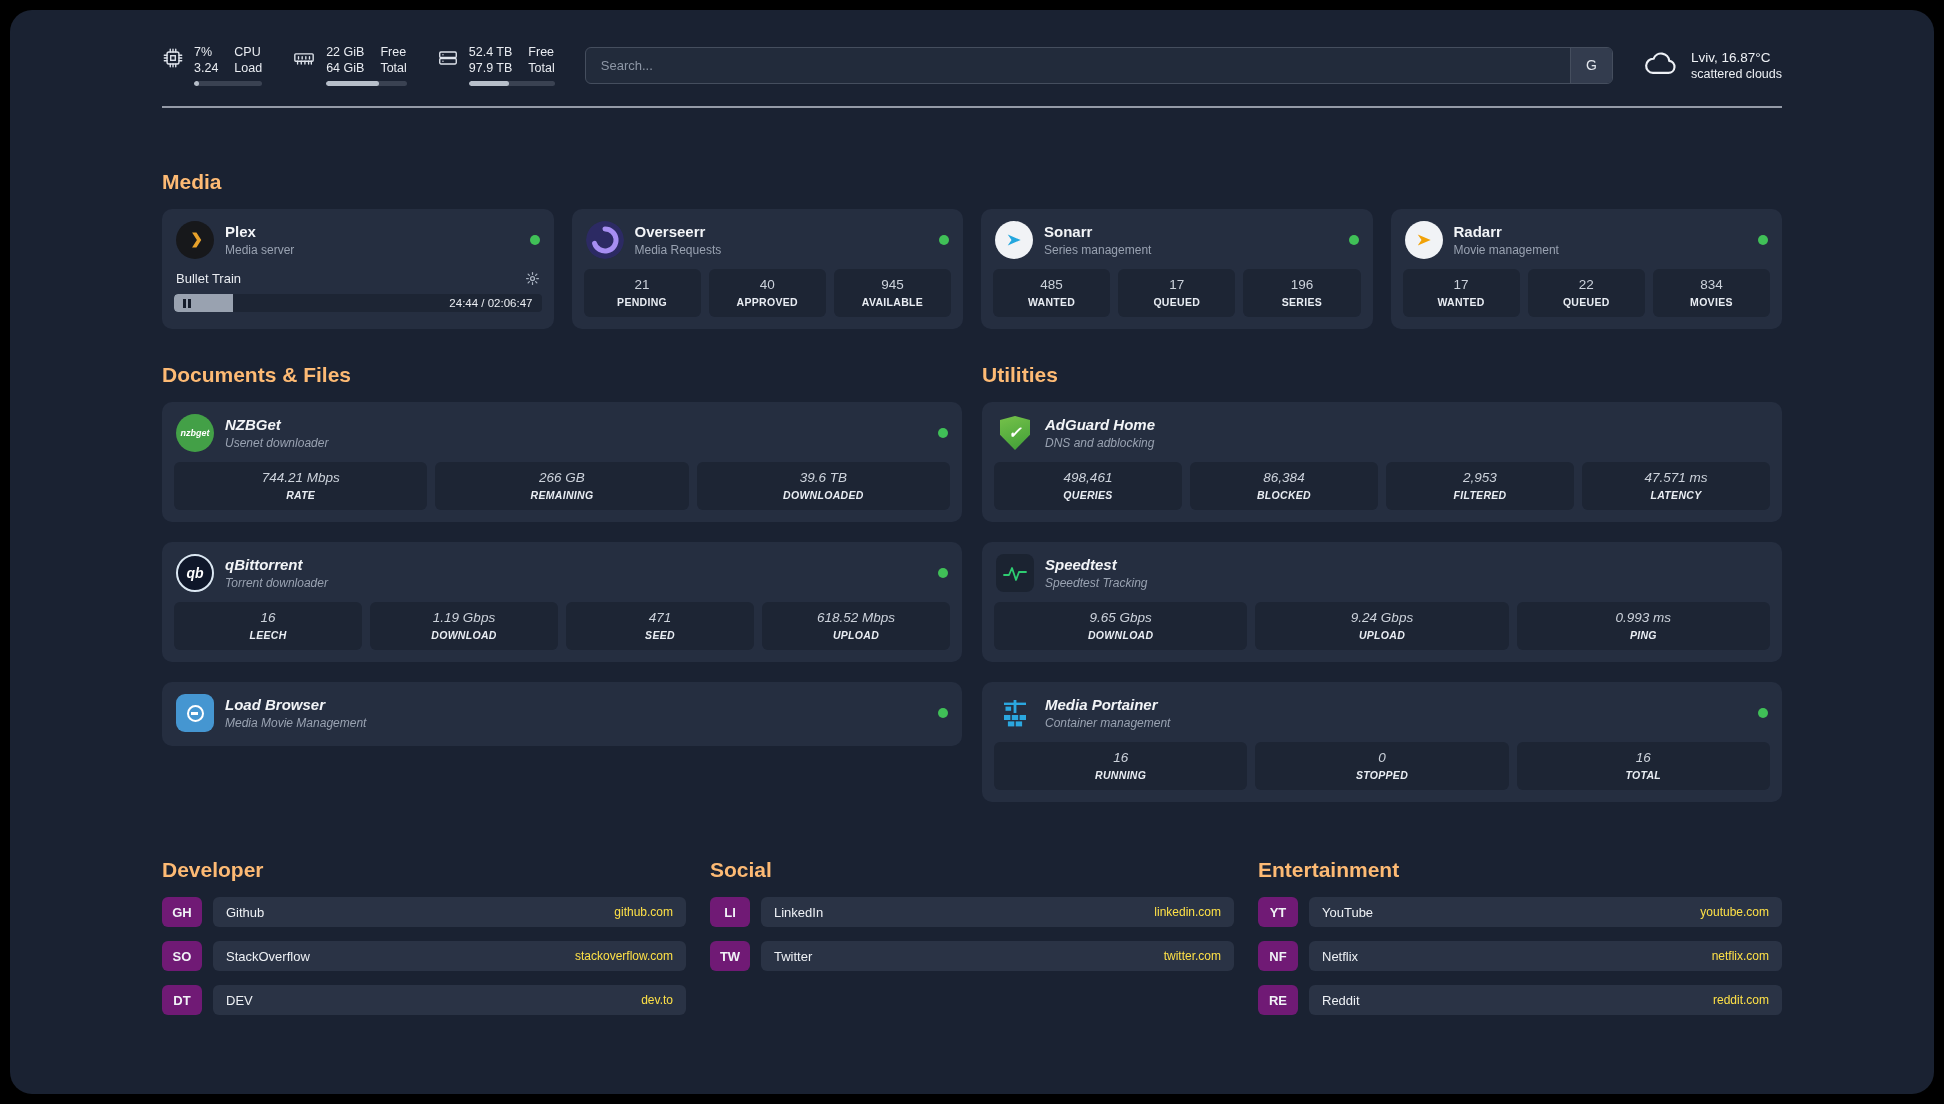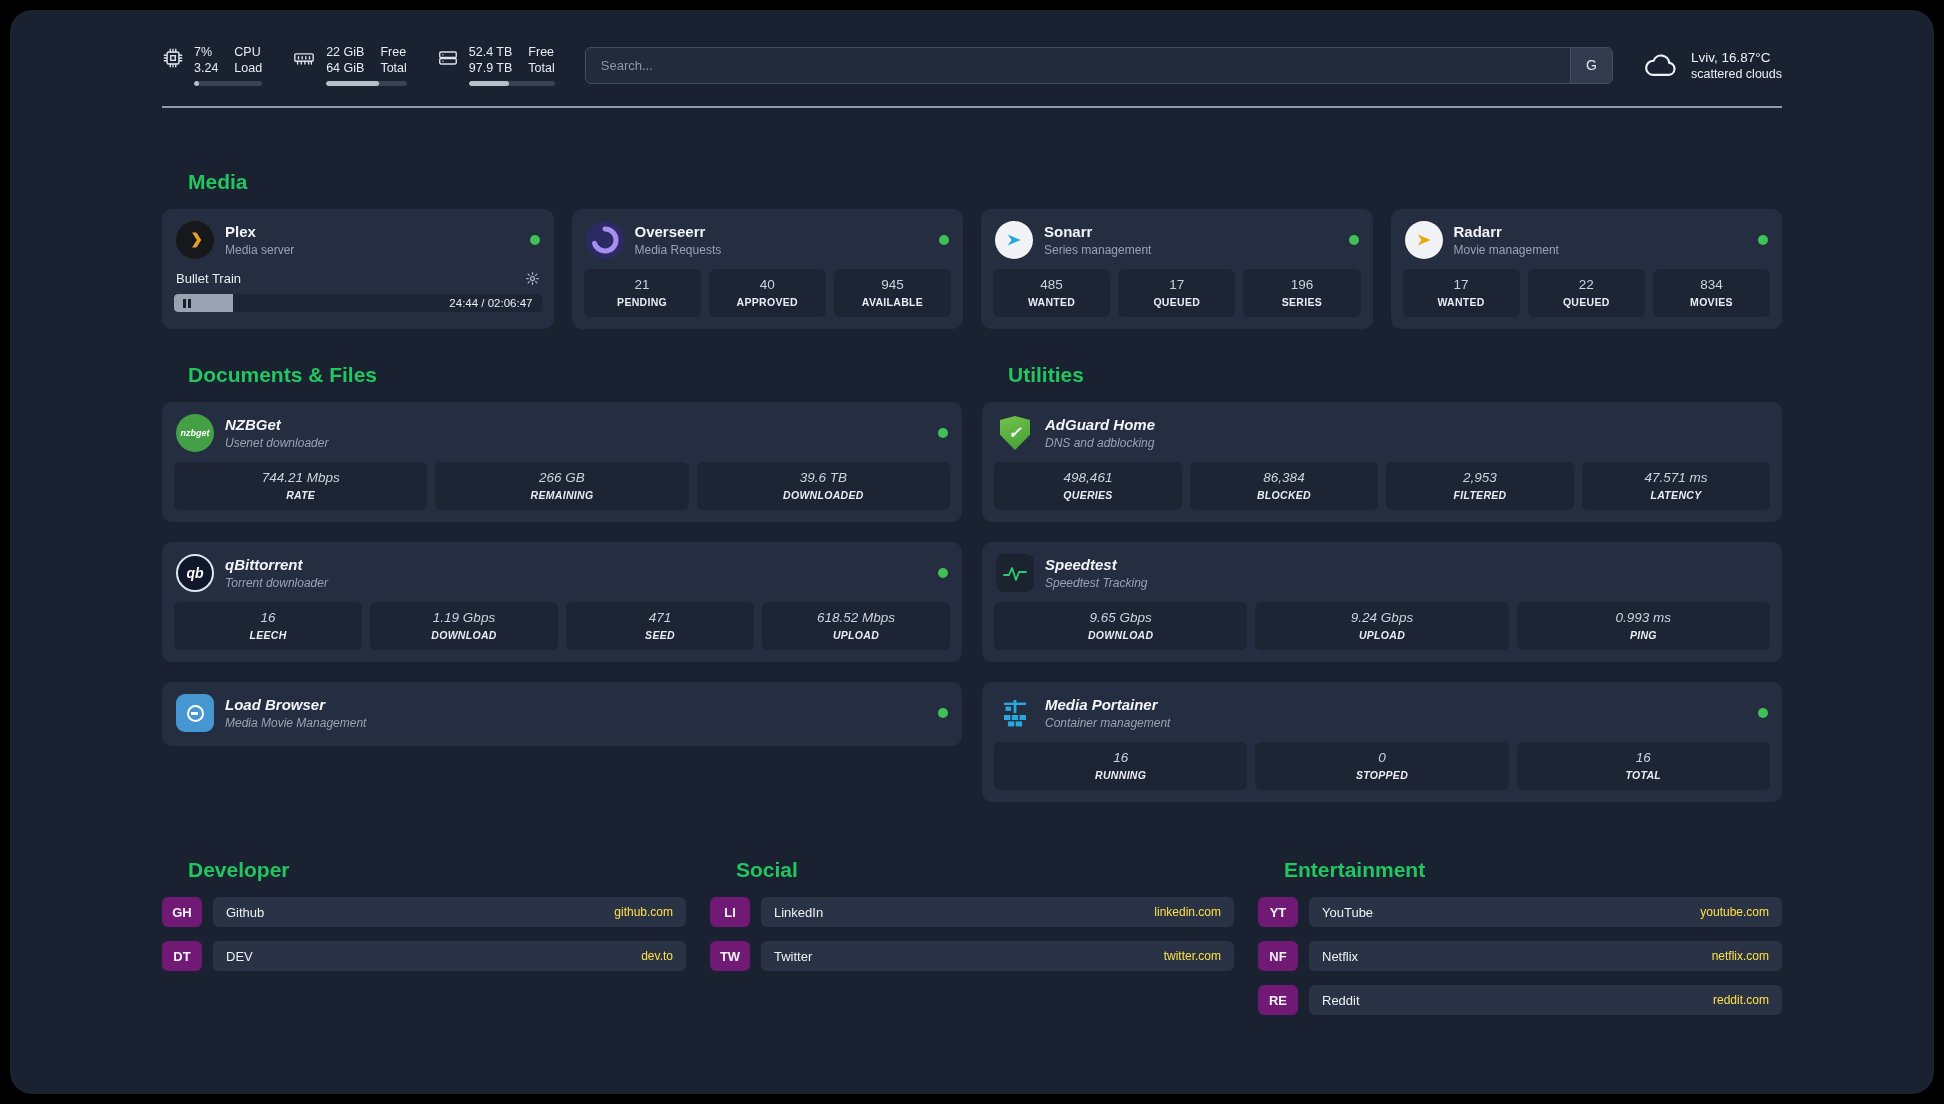--- a/index.html
+++ b/index.html
@@ -23,28 +23,28 @@
   .sys-cols { display:flex; gap:16px; }
   .sys-col { display:flex; flex-direction:column; font-size:12.5px; line-height:16px; color:#e9ecf1; }
   .sys-bar { margin-top:5px; height:5px; border-radius:3px; background:#3a4252; overflow:hidden; }
   .sys-bar i { display:block; height:100%; background:#b7bfca; border-radius:3px; }
 
   .searchwrap { flex:1; display:flex; height:37px; border:1px solid #454e5e; border-radius:6px; overflow:hidden; background:#222b3b; }
   .search-input { flex:1; background:transparent; border:none; outline:none; color:#e2e6ec; padding:0 15px; font-size:13px; font-family:"Liberation Sans", sans-serif; }
   .search-input::placeholder { color:#8d96a5; }
   .engine-btn { width:42px; background:#333c4e; color:#e2e6ec; border:none; border-left:1px solid #454e5e; font-size:14px; font-family:"Liberation Sans", sans-serif; cursor:pointer; }
 
-  .weather { display:flex; align-items:center; gap:12px; }
+  .weather { display:flex; gap:12px; }
   .weather-line1 { font-size:13.5px; }
   .weather-line2 { font-size:12.5px; margin-top:2px; }
 
   .divider { width:1620px; margin:20px auto 0; border:none; border-top:2px solid rgba(213,220,230,0.65); }
 
   
-  .section-title { font-size:21px; font-weight:600; color:#22c55e; margin-bottom:15px;margin-left:26px; }
+  .section-title { font-size:21px; font-weight:600; color:#fdba74; margin-bottom:15px; }
   .media-section { margin-top:62px; }
   .media-grid { display:grid; grid-template-columns:repeat(4,1fr); gap:18px; }
 
   .card { background:#252e40; border-radius:10px; padding:10px 12px 12px; position:relative; }
   .card-head { display:flex; align-items:center; gap:11px; padding:2px 2px 10px; }
   .card-head.no-stats { padding-bottom:2px; }
   .app-icon { width:38px; height:38px; flex:none; display:flex; align-items:center; justify-content:center; line-height:0; }
   .app-name { font-size:15px; font-weight:600; color:#f2f4f7; }
   .app-desc { font-size:12px; color:#99a2b1; margin-top:3px; }
   .status-dot { width:10px; height:10px; border-radius:50%; background:#40c057; margin-left:auto; flex:none; }
@@ -499,20 +499,27 @@
         <h2 class="section-title">Developer</h2>
         <div class="bm-rows">
           <div class="bm-row">
             <span class="bm-abbr">GH</span>
             <span class="bm-pill">
               <span class="bm-name">Github</span>
               <span class="bm-url">github.com</span>
             </span>
           </div>
           <div class="bm-row">
+            <span class="bm-abbr">SO</span>
+            <span class="bm-pill">
+              <span class="bm-name">StackOverflow</span>
+              <span class="bm-url">stackoverflow.com</span>
+            </span>
+          </div>
+          <div class="bm-row">
             <span class="bm-abbr">DT</span>
             <span class="bm-pill">
               <span class="bm-name">DEV</span>
               <span class="bm-url">dev.to</span>
             </span>
           </div>
         </div>
       </section>
 
       <section>

